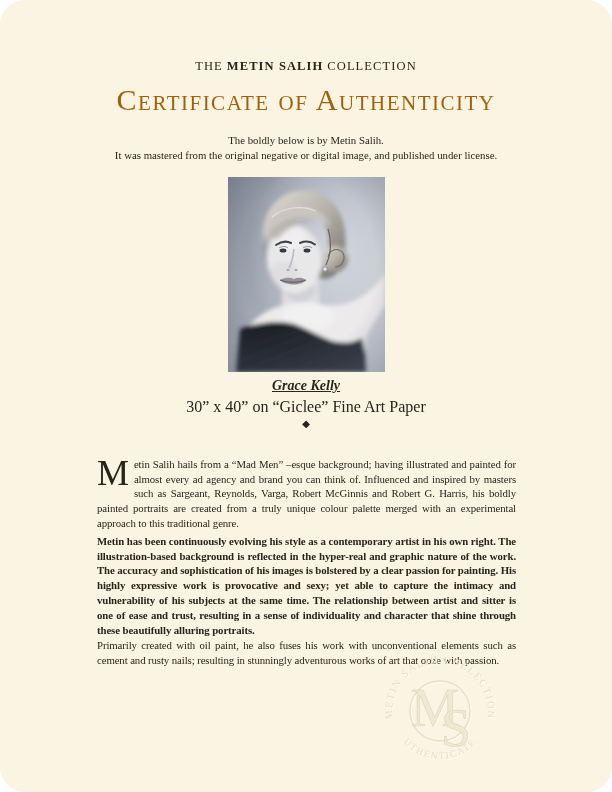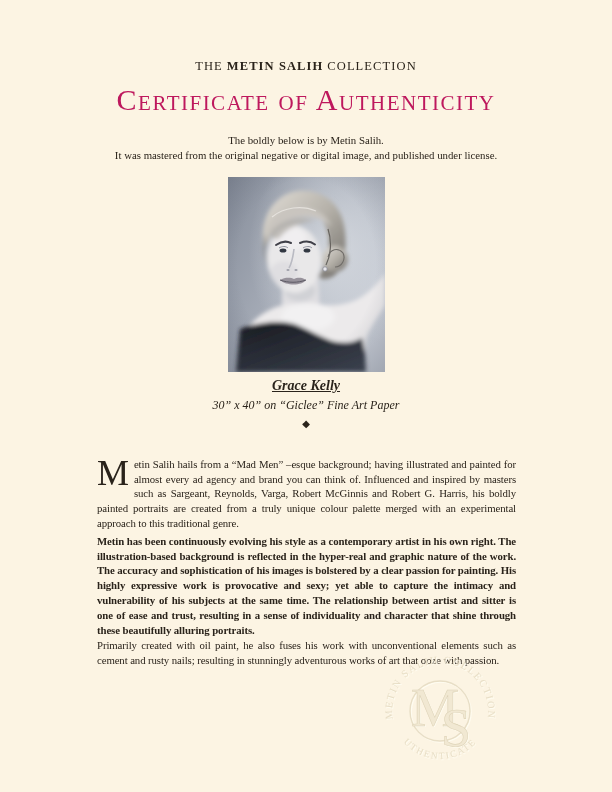--- a/index.html
+++ b/index.html
@@ -3,41 +3,42 @@
 <meta charset="utf-8">
 <style>
   html,body{margin:0;padding:0;}
   .page{
     position:relative;
     width:612px;height:792px;
     background:var(--page-bg,#fcf4e3);
     color:var(--ink,#2a231b);
     font-family:"Liberation Serif", serif;
     overflow:hidden;
+    border-radius:25px;
   }
   .abs{position:absolute;}
   .center{left:0;right:0;text-align:center;}
 
   .collection-line{top:59px;font-size:12.5px;letter-spacing:1.1px;}
   .collection-line .name{font-weight:bold;margin:0 4px;}
 
   .cert-title{
     top:83px;
     font-size:30px;
     font-variant:small-caps;
     letter-spacing:1.5px;
-    color:#be185d;
+    color:#a16207;
   }
 
   .subtitle{top:133px;font-size:10.8px;line-height:15px;}
 
   .portrait{left:228px;top:177px;}
 
   .artwork-title{top:378px;font-size:14px;font-style:italic;font-weight:bold;text-decoration:underline;}
-  .artwork-size{top:398px;font-size:12px;font-style:italic;}
+  .artwork-size{top:398px;font-size:16px;}
   .divider{top:418px;font-size:10px;}
 
   .body-par{
     left:97px;width:419px;
     font-size:10.8px;line-height:14.8px;
     letter-spacing:-0.1px;
     text-align:justify;
   }
   .p1{top:446px;}
   .p2{top:523px;font-weight:bold;}

